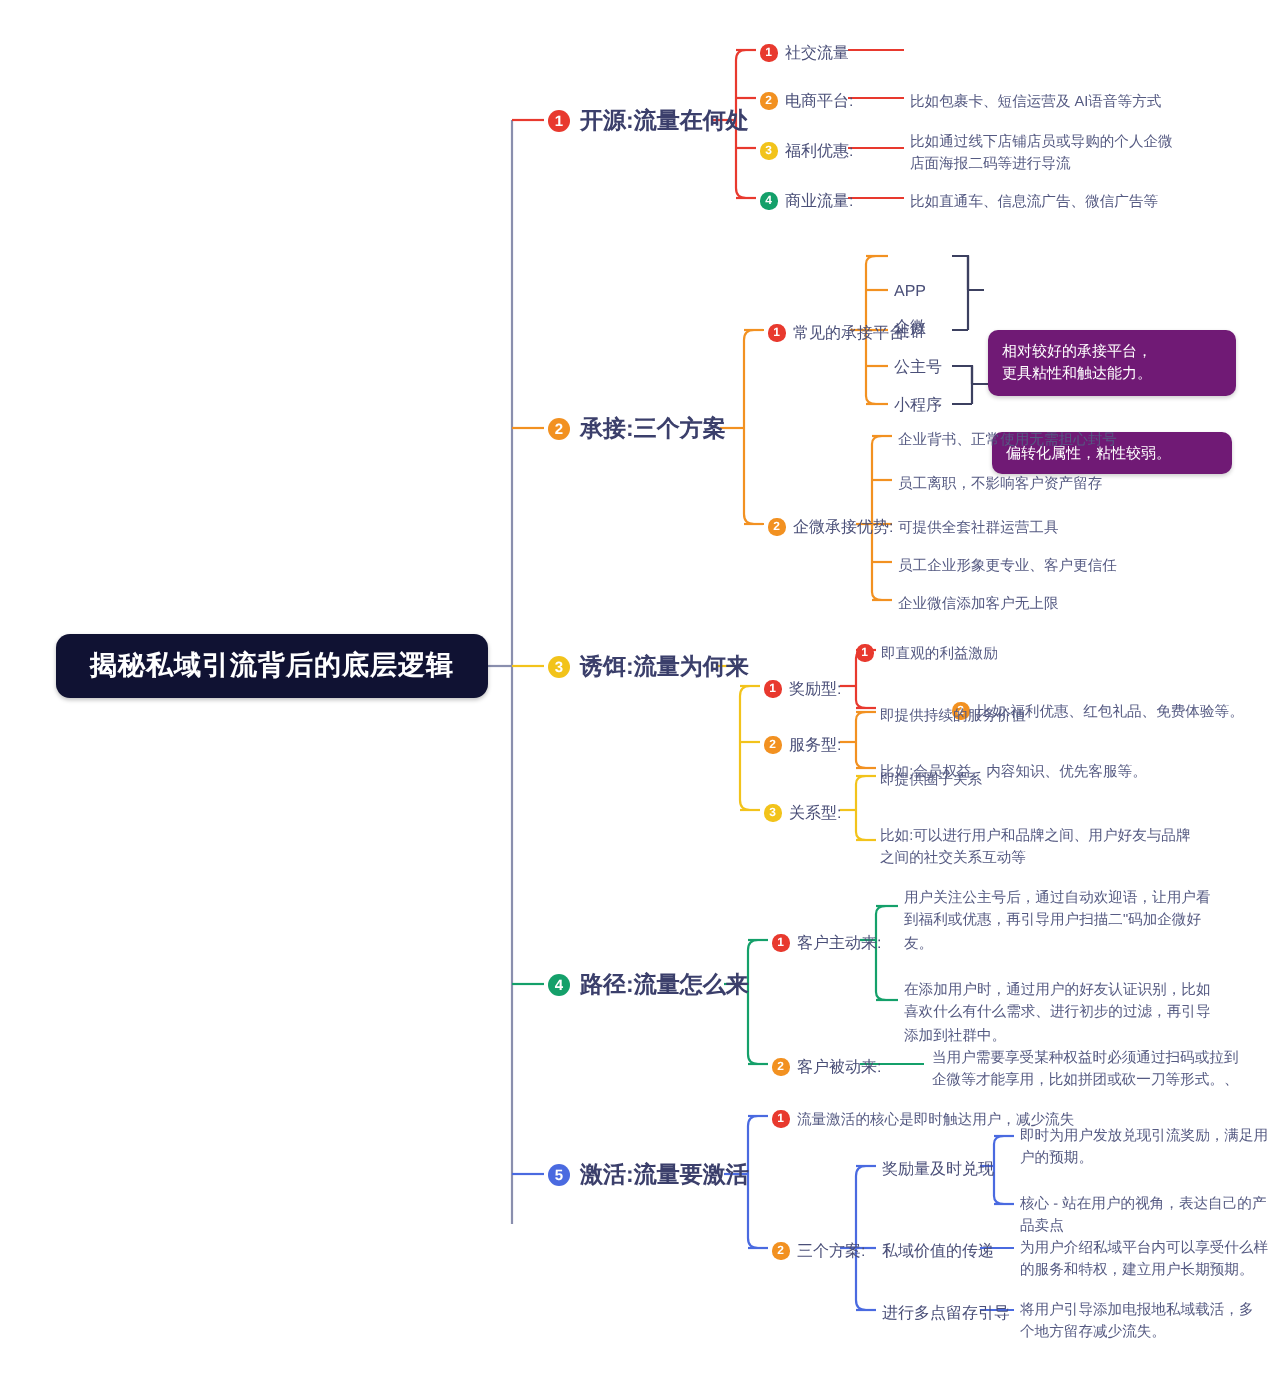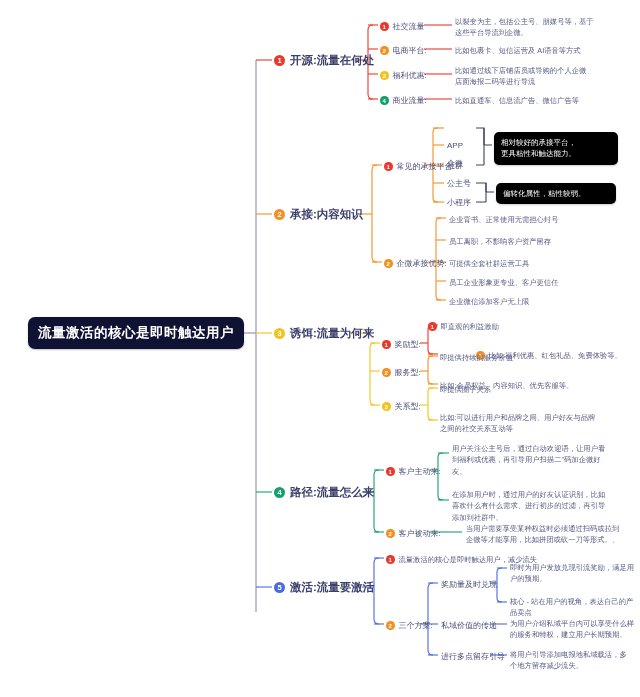--- a/index.html
+++ b/index.html
@@ -61,26 +61,27 @@
 
   
   .leaf{
     font-size:7.3px;line-height:1.55;color:#555a82;
     white-space:pre-line;
   }
   .leaf.plat{font-size:8px;color:#4a4f78;}
 
   
   .callout{
-    background:#000000;color:#ffffff;
+    background:#701a75;color:#ffffff;
     border-radius:5px;
     font-size:7.5px;line-height:1.5;
     padding:5px 7px;
     white-space:pre-line;
     box-shadow:0 1px 2px rgba(0,0,0,.2);
+    margin-top:33px;
   }
 </style>
 </head>
 <body>
 
 <div id="map">
 
   <svg class="wires" viewBox="0 0 640 697">
     <g fill="none" stroke-width="1.1">
 
@@ -173,33 +174,31 @@
 
       <path d="M490 583 H497" stroke="#4a6ae0"></path>
       <path d="M497 572 Q497 568 502 568 M497 572 V598 Q497 602 502 602" stroke="#4a6ae0"></path>
       <path d="M497 568 H507" stroke="#4a6ae0"></path>
       <path d="M497 602 H507" stroke="#4a6ae0"></path>
       <path d="M490 624 H507" stroke="#4a6ae0"></path>
       <path d="M490 655 H507" stroke="#4a6ae0"></path>
     </g>
   </svg>
 
-  <div class="node root">流量激活的核心是即时触达用户</div>
+  <div class="node root">揭秘私域引流背后的底层逻辑</div>
 
   <div class="node l1" style="left:274px;top:53px;">
     <span class="badge b-red">1</span>
     <span class="txt">开源:流量在何处</span>
   </div>
 
   <div class="node l2" style="left:380px;top:21px;">
     <span class="badge-s b-red">1</span>
     <span>社交流量</span>
   </div>
-  <div class="node leaf" style="left:455px;top:16px;width:180px;">以裂变为主，包括公主号、朋媒号等，基于
-这些平台导流到企微。</div>
 
   <div class="node l2" style="left:380px;top:45px;">
     <span class="badge-s b-orange">2</span>
     <span>电商平台:</span>
   </div>
   <div class="node leaf" style="left:455px;top:45px;width:180px;">比如包裹卡、短信运营及 AI语音等方式</div>
 
   <div class="node l2" style="left:380px;top:70px;">
     <span class="badge-s b-yellow">3</span>
     <span>福利优惠:</span>
@@ -208,21 +207,21 @@
 店面海报二码等进行导流</div>
 
   <div class="node l2" style="left:380px;top:95px;">
     <span class="badge-s b-green">4</span>
     <span>商业流量:</span>
   </div>
   <div class="node leaf" style="left:455px;top:95px;width:180px;">比如直通车、信息流广告、微信广告等</div>
 
   <div class="node l1" style="left:274px;top:207px;">
     <span class="badge b-orange">2</span>
-    <span class="txt">承接:内容知识</span>
+    <span class="txt">承接:三个方案</span>
   </div>
 
   <div class="node l2" style="left:384px;top:161px;">
     <span class="badge-s b-red">1</span>
     <span>常见的承接平台:</span>
   </div>
 
   <div class="node leaf plat" style="left:447px;top:123px;margin-top:35px;">企微</div>
   <div class="node leaf plat" style="left:447px;top:140px;">APP</div>
   <div class="node leaf plat" style="left:447px;top:160px;">社群</div>

